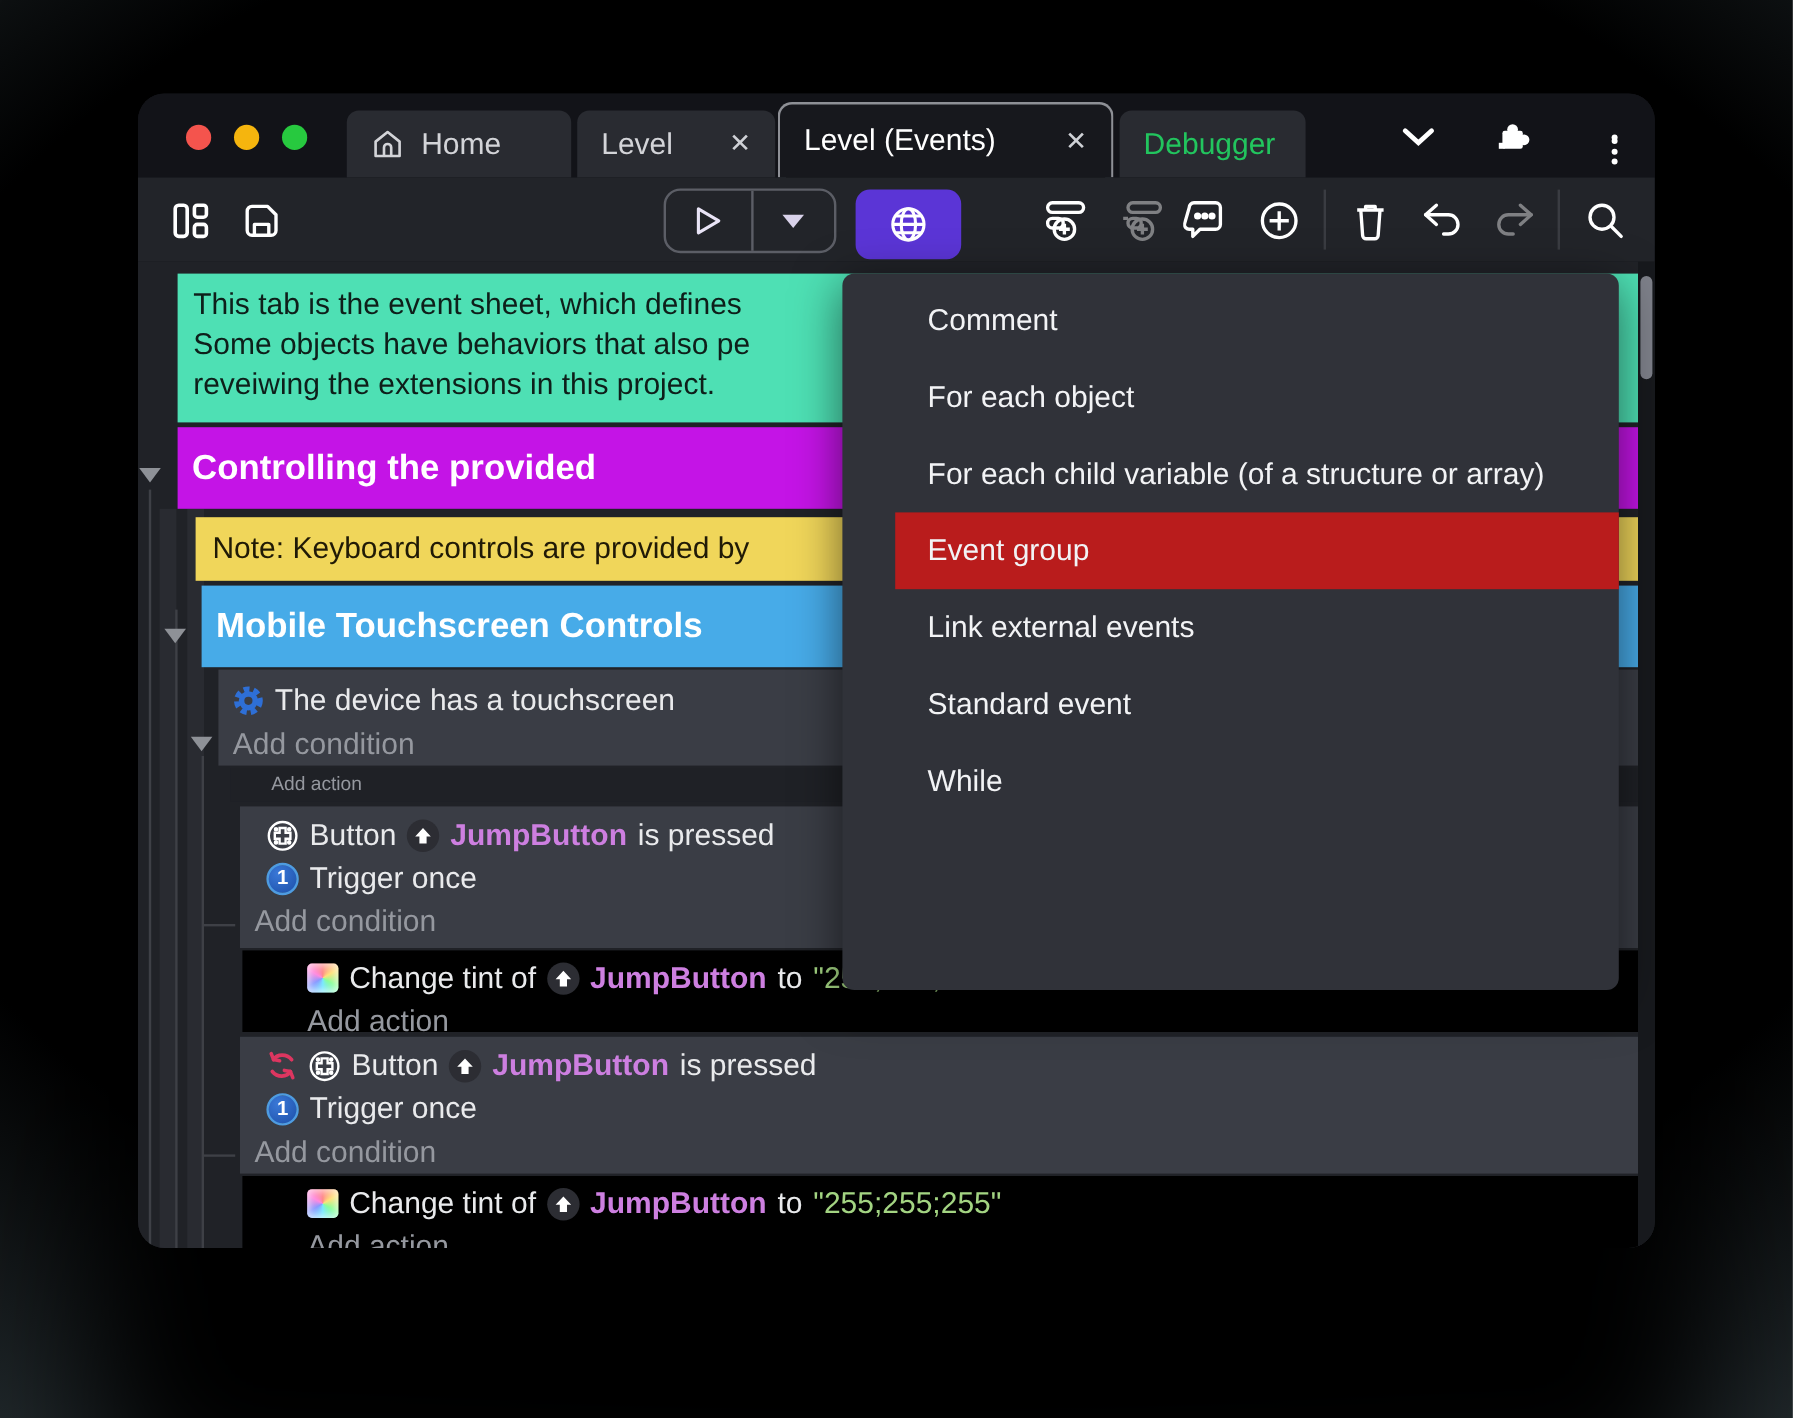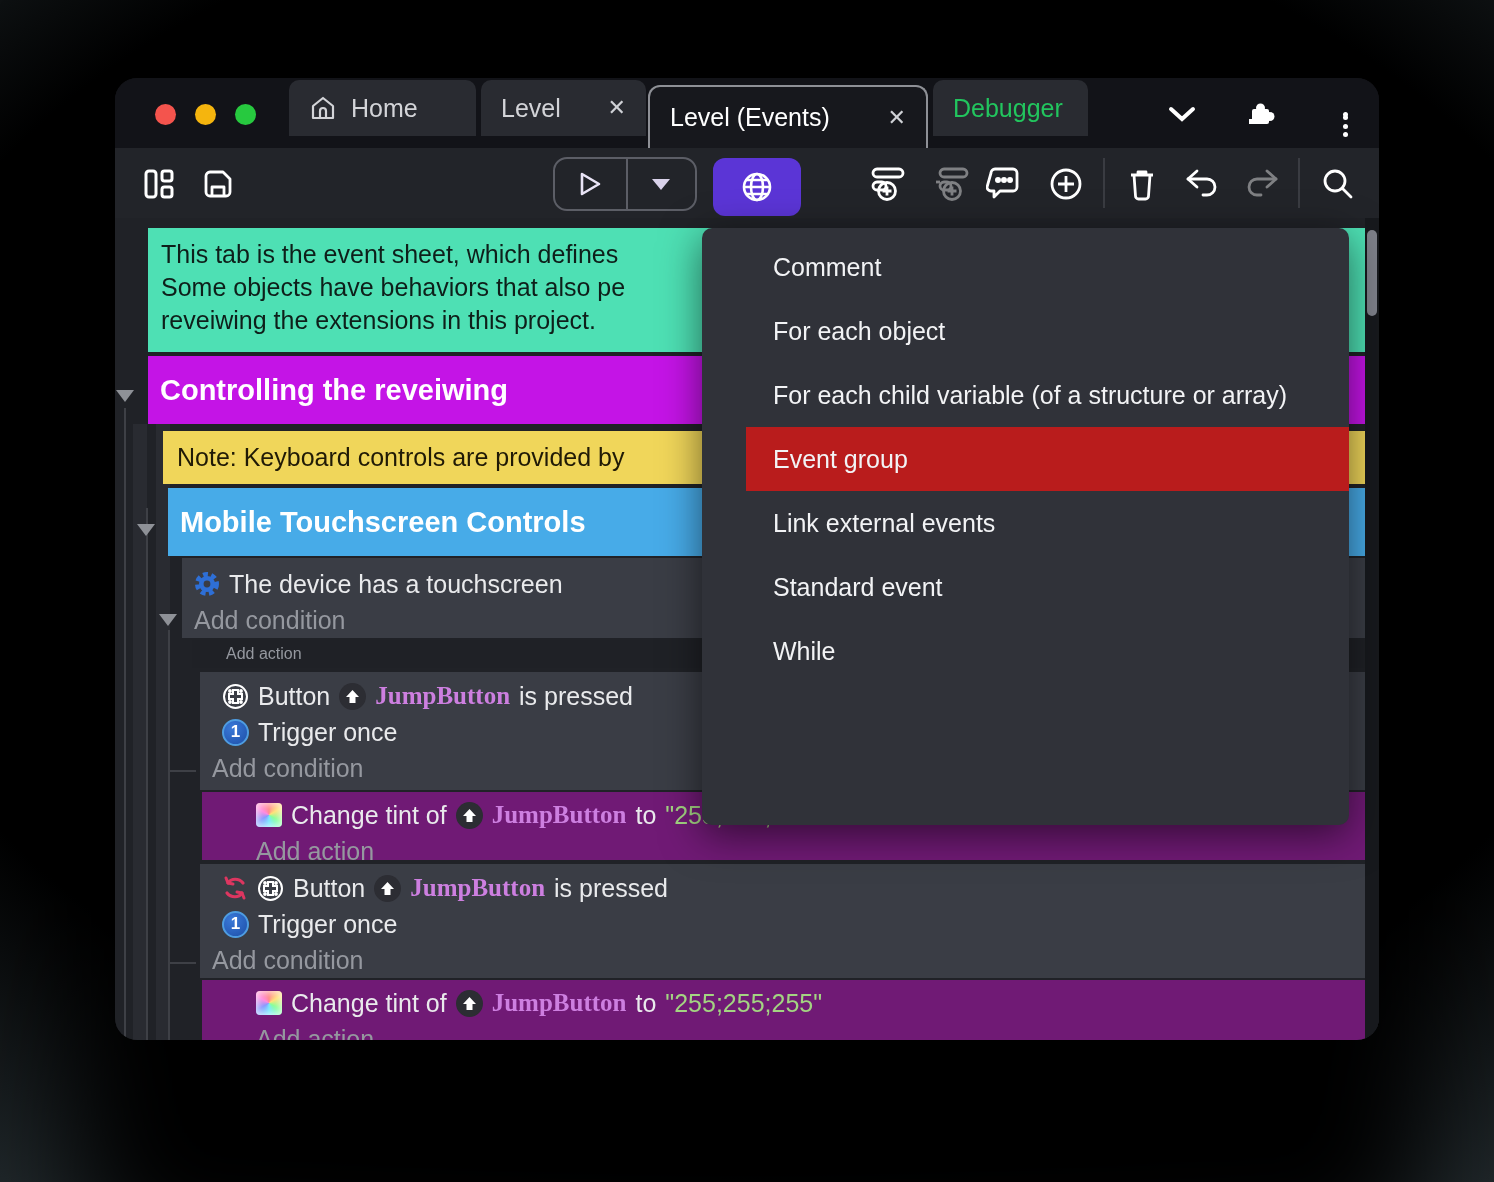--- a/index.html
+++ b/index.html
@@ -18,21 +18,21 @@
 
   
   .tabbar { position:absolute; left:0; top:0; width:100%; height:70px; background:#121318; }
   .traffic { position:absolute; top:104px; width:21px; height:21px; border-radius:50%; }
   .tl-red { left:155px; background:#f4544d; }
   .tl-yellow { left:195px; background:#f5b50e; }
   .tl-green { left:235px; background:#27c93f; }
   .traffic { top:26px; } 
   .tl-red{left:40px;} .tl-yellow{left:80px;} .tl-green{left:120px;}
 
-  .tab { position:absolute; top:2px; height:56px; background:#292b31; border-radius:10px 10px 0 0;
+  .tab { position:absolute; top:14px; height:56px; background:#292b31; border-radius:10px 10px 0 0;
     display:flex; align-items:center; gap:14px; padding:0 20px; color:#d3d4d8; font-size:25px; }
   .tab-home { left:174px; width:187px; }
   .tab-level { left:366px; width:165px; }
   .tab-active { left:533px; width:280px; top:7px; height:63px; background:#17181d;
     border:2px solid #8e9096; border-bottom:none; border-radius:12px 12px 0 0; color:#fff; }
   .tab-debugger { left:818px; width:155px; color:#22c55e; }
   .tab-close { font-size:22px; color:#cfd1d6; margin-left:auto; cursor:default; }
   .tri-chevron { left:1045px; } .tri-puzzle { left:1124px; } .tri-kebab { left:1208px; }
   .tab-iconbtn { position:absolute; top:18px; width:44px; height:36px; display:flex; align-items:center; justify-content:center; }
   .kebab span { display:block; width:5px; height:5px; border-radius:50%; background:#fff; margin:3.5px 0; }
@@ -54,24 +54,24 @@
   .sheet { position:absolute; left:0; top:140px; width:100%; height:822px; background:#202227; overflow:hidden; }
   .blk { position:absolute; overflow:hidden; }
   .blk-comment { left:33px; top:10px; width:1217px; height:124px; background:#4ee0b4;
     color:#0e1f1a; font-size:25px; line-height:33px; padding:10px 0 0 13px; }
   .blk-group { display:flex; align-items:center; color:#fff; font-weight:bold; font-size:29px; padding-left:12px; }
   .blk-g1 { left:33px; top:138px; width:1217px; height:68px; background:#c414e6; }
   .blk-note { left:48px; top:213px; width:1202px; height:53px; background:#f0d65a; color:#201a06;
     font-size:25px; display:flex; align-items:center; padding-left:14px; }
   .blk-g2 { left:53px; top:270px; width:1197px; height:68px; background:#47abe8; }
   .cond { background:#3a3d45; color:#e9eaec; font-size:25px; }
-  .act  { background:#701a75; color:#e9eaec; font-size:25px; }
+  .act  { background:#000000; color:#e9eaec; font-size:25px; }
   .row { display:flex; align-items:center; gap:9px; }
   .muted { color:#95989f; }
-  .obj { color:#cd7fe0; font-weight:bold;font-family:Liberation Serif, serif; }
+  .obj { color:#cd7fe0; font-weight:bold; }
   .val { color:#a3d482; }
   .ev1 { left:67px; top:340px; width:1183px; height:80px; padding:8px 0 0 12px; }
   .aa1 { left:77px; top:422px; width:1173px; height:28px; background:#1f2126; padding-left:34px; display:flex; align-items:center; }
   .ev2 { left:85px; top:454px; width:1165px; height:118px; padding:6px 0 0 22px; }
   .tint1 { left:87px; top:574px; width:1163px; height:68px; padding:5px 0 0 54px; }
   .ev3 { left:85px; top:646px; width:1165px; height:114px; padding:6px 0 0 22px; }
   .tint2 { left:87px; top:762px; width:1163px; height:70px; padding:5px 0 0 54px; }
   .line { height:36px; }
 
   
@@ -298,21 +298,21 @@
     <div class="hstub" style="left:55px; top:552px; width:26px"></div>
     <div class="hstub" style="left:55px; top:744px; width:26px"></div>
 
     <div class="blk blk-comment">
       <div>This tab is the event sheet, which defines</div>
       <div>Some objects have behaviors that also pe</div>
       <div>reveiwing the extensions in this project.</div>
     </div>
 
     <div class="blk blk-group blk-g1">
-      <span>Controlling the reveiwing</span>
+      <span>Controlling the provided</span>
     </div>
 
     <div class="blk blk-note">
       <span>Note: Keyboard controls are provided by</span>
     </div>
 
     <div class="blk blk-group blk-g2">
       <span>Mobile Touchscreen Controls</span>
     </div>
 

